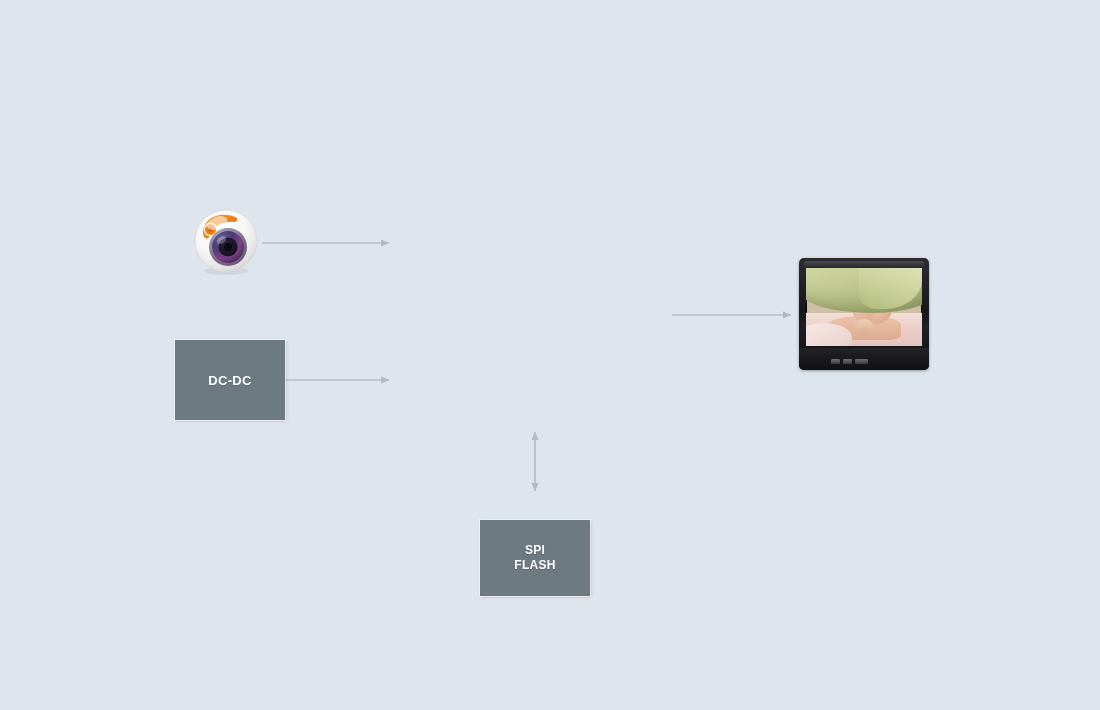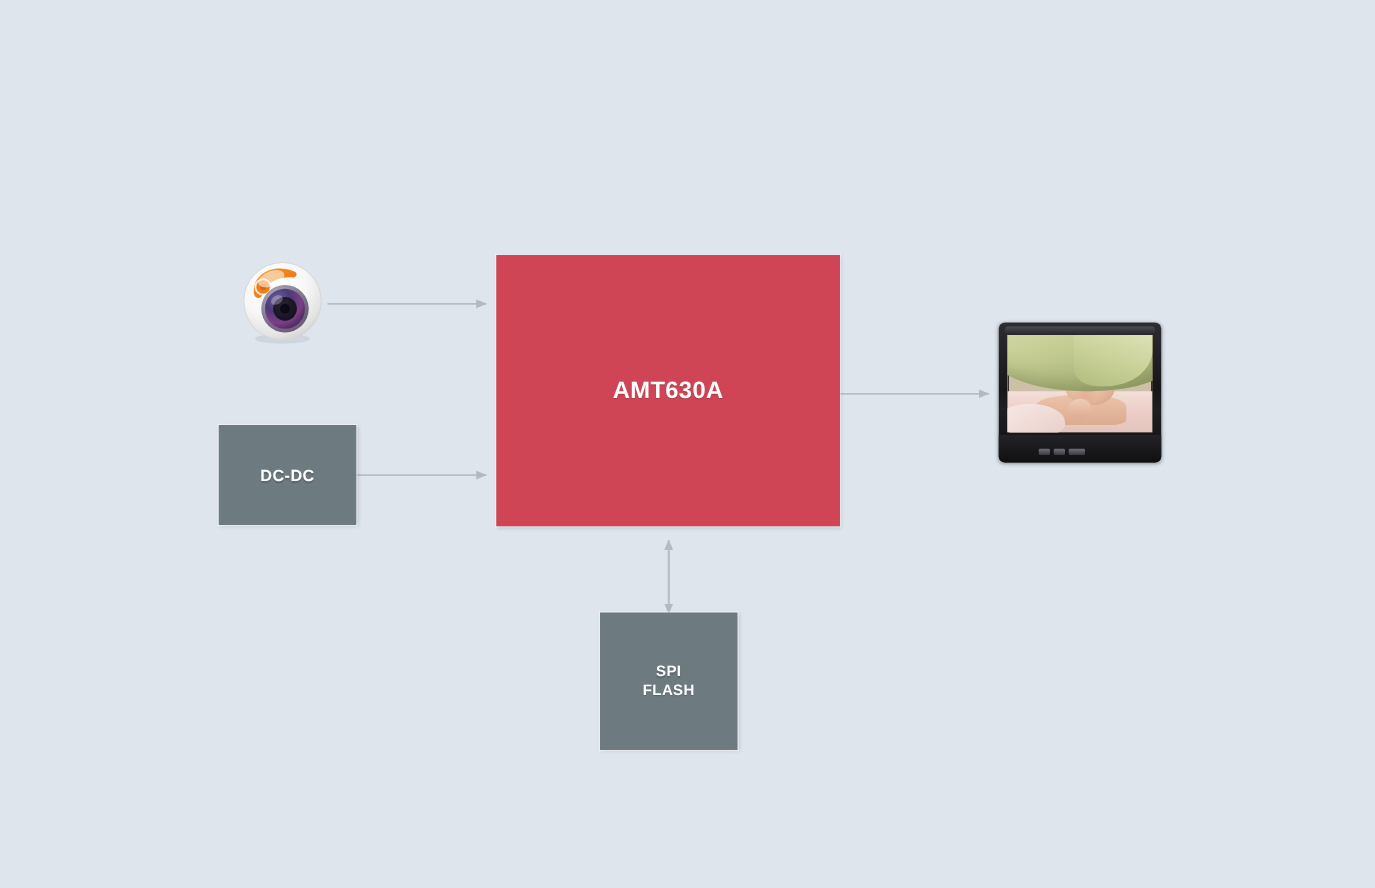--- a/index.html
+++ b/index.html
@@ -54,23 +54,23 @@
   #dcdc-block {
     left: 175px;
     top: 340px;
     width: 110px;
     height: 80px;
     font-size: 13px;
   }
   
   #flash-block {
     left: 480px;
-    top: 490px;
+    top: 520px;
     width: 110px;
-    height: 110px;
+    height: 76px;
     font-size: 12px;
     line-height: 15px;
     flex-direction: column;
   }
 
   
   #wires {
     position: absolute;
     left: 0;
     top: 0;
@@ -313,23 +313,20 @@
       <circle cx="38" cy="42" r="16" fill="url(#lensGlass)"></circle>
       <circle cx="38" cy="42" r="9.5" fill="url(#lensCore)"></circle>
       <circle cx="38" cy="42" r="4" fill="#0d0a14"></circle>
       <ellipse cx="31.5" cy="35" rx="5" ry="3.4" fill="#ffffff" opacity="0.28" transform="rotate(-30 31.5 35)"></ellipse>
       <path d="M24 51 A16 16 0 0 0 52 51" fill="none" stroke="#9c4fa5" stroke-width="2" opacity="0.35"></path>
 
       <ellipse cx="27" cy="18" rx="11" ry="6" fill="#ffffff" opacity="0.55" transform="rotate(-22 27 18)"></ellipse>
     </svg>
   </div>
 
-  <div id="soc-block" class="block red">
-    <span>AMT630A</span>
-  </div>
 
   <div id="dcdc-block" class="block gray">
     <span>DC-DC</span>
   </div>
 
   <div id="flash-block" class="block gray">
     <span>SPI</span>
     <span>FLASH</span>
   </div>
 

